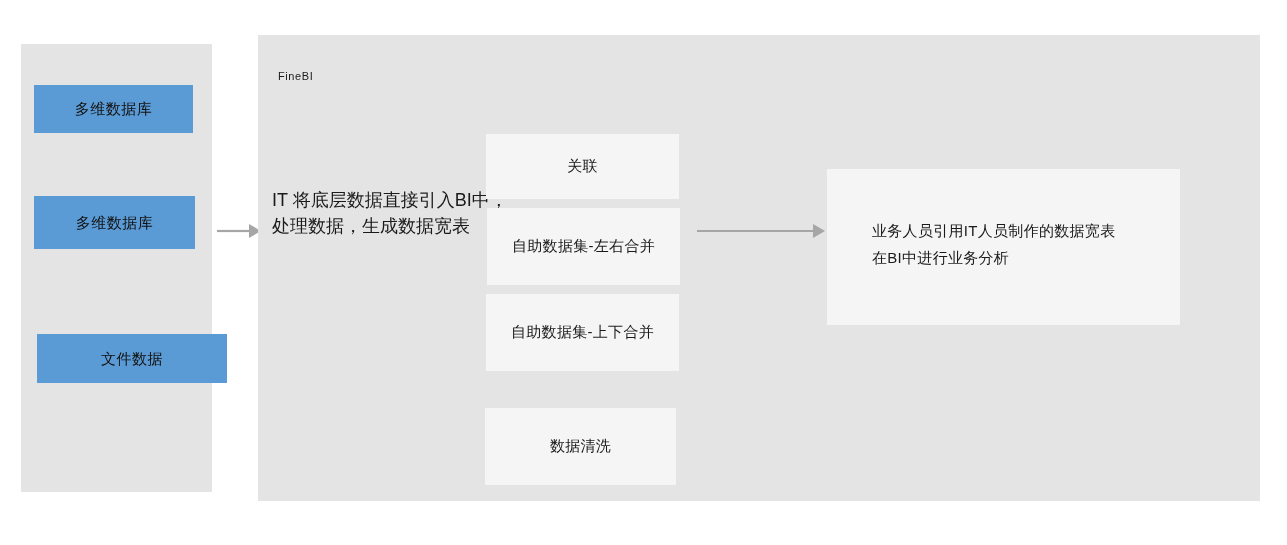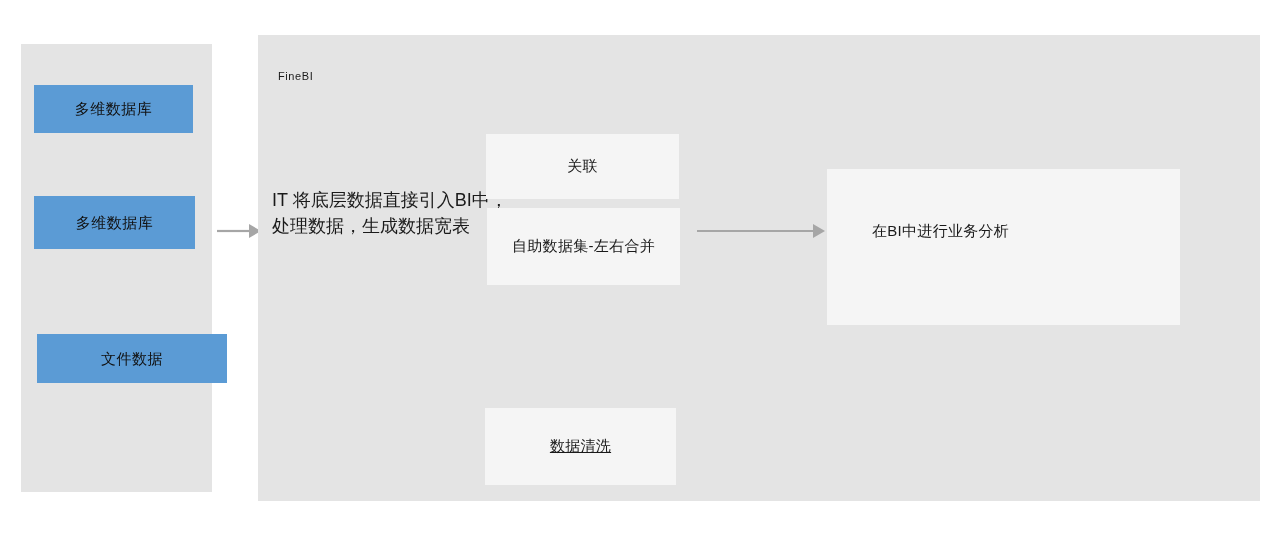--- a/index.html
+++ b/index.html
@@ -84,21 +84,21 @@
     font-size: 15px;
     display: flex;
     align-items: center;
     justify-content: center;
     text-align: center;
     letter-spacing: 0.3px;
   }
   #process-box-0 { left: 486px; top: 90px;  width: 193px; height: 65px; margin-top: 44px; }
   #process-box-1 { left: 487px; top: 192px; width: 193px; height: 77px; margin-top: 16px; }
   #process-box-2 { left: 486px; top: 294px; width: 193px; height: 77px; }
-  #process-box-3 { left: 485px; top: 408px; width: 191px; height: 77px; text-decoration: underline; }
+  #process-box-3 { left: 485px; top: 408px; width: 191px; height: 77px; }
 
   
   #outcome-box {
     position: absolute;
     left: 827px;
     top: 169px;
     width: 353px;
     height: 156px;
     background: #f5f5f5;
   }
@@ -148,29 +148,31 @@
 
   <div id="it-desc">
     <span class="line">IT 将底层数据直接引入BI中，</span>
     <span class="line">处理数据，生成数据宽表</span>
   </div>
 
   <div class="process-box" id="process-box-0">关联</div>
 
   <div class="process-box" id="process-box-1">自助数据集-左右合并</div>
 
+  <div class="process-box" id="process-box-2">自助数据集-上下合并</div>
 
   <div class="process-box" id="process-box-3">数据清洗</div>
 
   <div class="arrow" id="arrow-process-to-outcome">
     <svg width="130" height="26" viewBox="0 0 130 26" xmlns="http://www.w3.org/2000/svg">
       <line x1="1" y1="13" x2="117" y2="13" stroke="#a6a6a6" stroke-width="2.2"></line>
       <polygon points="117,6 129,13 117,20" fill="#a6a6a6"></polygon>
     </svg>
   </div>
 
   <div id="outcome-box">
     <div id="outcome-text">
+      <span class="line">业务人员引用IT人员制作的数据宽表</span>
       <span class="line">在BI中进行业务分析</span>
     </div>
   </div>
 
 </div>
 
 </body></html>

